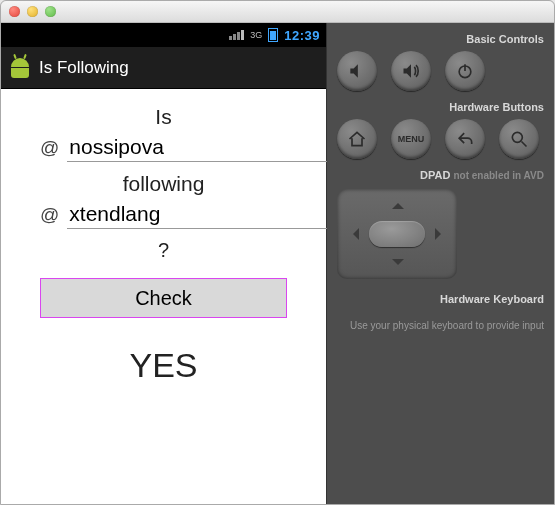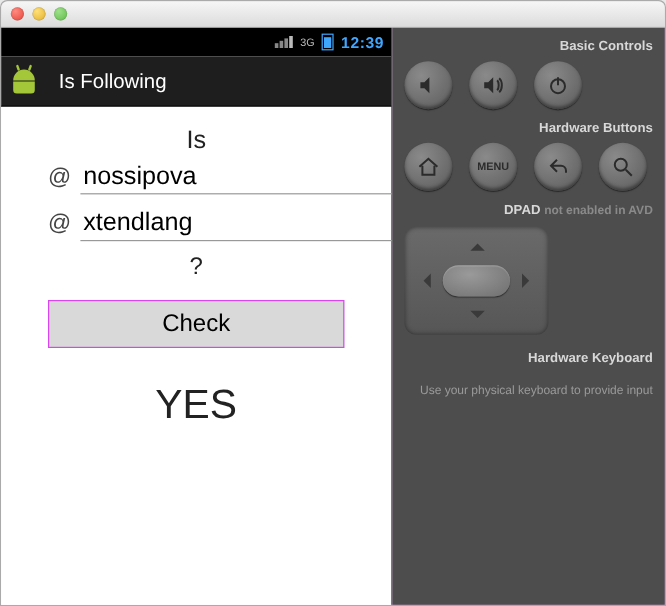--- a/index.html
+++ b/index.html
@@ -44,21 +44,21 @@
       position: absolute;
       left: 0; right: 0;
       text-align: center;
       font-size: 12px;
       color: #333;
       pointer-events: none;
     }
     .content {
       flex: 1;
       display: flex;
-      background: #f0abfc;
+      background: #701a75;
     }
     .phone {
       width: 326px;
       height: 100%;
       background: #fff;
       display: flex;
       flex-direction: column;
       border-right: 1px solid #333;
     }
     .statusbar {
@@ -81,21 +81,21 @@
     }
     .battery::after{content:"";position:absolute;left:1px;right:1px;bottom:1px;height:9px;background:#40a7ff;}
     .clock { color: #40a7ff; font-weight: 700; letter-spacing: 0.5px;}
     .appbar {
       height: 42px;
       background: #1e1e1e;
       color: #fff;
       display: flex;
       align-items: center;
       padding-left: 10px;
-      gap: 20px;
+      gap: 10px;
       font-size: 17px;
       border-bottom: 1px solid #000;
     }
     .android-icon {
       width: 18px; height: 20px; position: relative;
     }
     .android-head{
       width:18px;height:9px;background:#a4c639;border-radius:9px 9px 0 0;position:absolute;top:0;
     }
     .android-head::before,.android-head::after{content:"";position:absolute;width:2px;height:5px;background:#a4c639;top:-4px;border-radius:1px}
@@ -221,20 +221,21 @@
         </span>
         <span>Is Following</span>
       </div>
 
       <div class="app-content">
         <div class="label-center">Is</div>
         <div class="input-row">
           <span class="at">@</span>
           <input class="underline-input" value="nossipova" style="">
         </div>
+        <div class="label-center">following</div>
         <div class="input-row">
           <span class="at">@</span>
           <input class="underline-input" value="xtendlang" style="">
         </div>
         <div class="qmark">?</div>
         <button class="check-btn">Check</button>
         <div class="result">YES</div>
       </div>
     </div>
 

